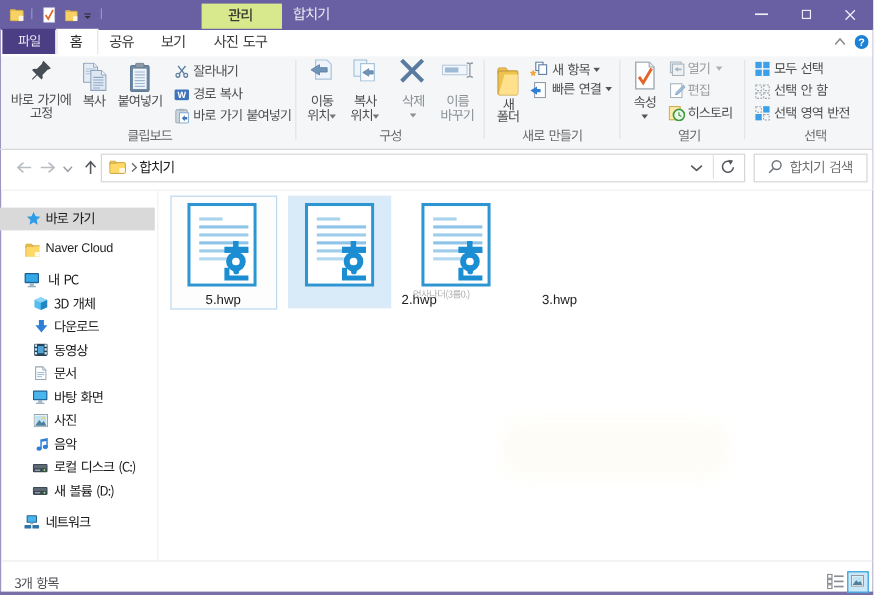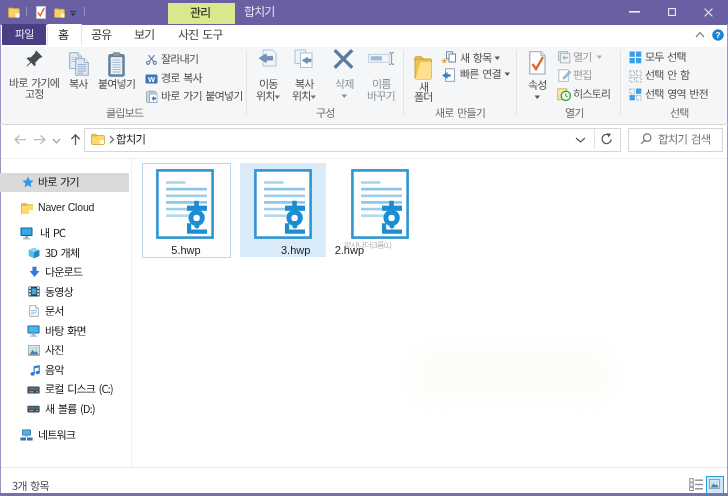--- a/index.html
+++ b/index.html
@@ -768,21 +768,21 @@
           <circle cx="40.9" cy="57.2" r="2.4"></circle>
           <path d="M31 54.2 h4.2 v6.3 h15.8 v4.2 h-20 z"></path>
         </g>
       </svg>
     </div>
 <div class="ab" style="left:344.3px;top:240.2px">
       <svg width="49" height="11" viewBox="0 -8.0 49 11" style="overflow:visible">
         <path d="M5.7 -6.6L6.4 -6.6L6.4 -1.7L5.7 -1.7ZM4.0 -4.6L5.9 -4.6L5.9 -4.1L4.0 -4.1ZM2.4 -6.1Q2.9 -6.1 3.3 -5.9Q3.7 -5.7 4.0 -5.3Q4.2 -4.9 4.2 -4.4Q4.2 -3.9 4.0 -3.5Q3.7 -3.1 3.3 -2.8Q2.9 -2.6 2.4 -2.6Q1.8 -2.6 1.4 -2.8Q1.0 -3.1 0.8 -3.5Q0.5 -3.9 0.5 -4.4Q0.5 -4.9 0.8 -5.3Q1.0 -5.7 1.4 -5.9Q1.8 -6.1 2.4 -6.1ZM2.4 -5.6Q2.0 -5.6 1.7 -5.4Q1.5 -5.3 1.3 -5.0Q1.1 -4.7 1.1 -4.4Q1.1 -4.0 1.3 -3.8Q1.5 -3.5 1.7 -3.3Q2.0 -3.2 2.4 -3.2Q2.7 -3.2 3.0 -3.3Q3.3 -3.5 3.4 -3.8Q3.6 -4.0 3.6 -4.4Q3.6 -4.7 3.4 -5.0Q3.3 -5.3 3.0 -5.4Q2.7 -5.6 2.4 -5.6ZM3.7 -2.2L4.3 -2.2L4.3 -1.9Q4.3 -1.4 4.0 -1.0Q3.8 -0.6 3.4 -0.3Q3.1 0.0 2.6 0.3Q2.1 0.5 1.5 0.6L1.3 0.1Q1.7 -0.0 2.2 -0.2Q2.6 -0.4 2.9 -0.7Q3.3 -0.9 3.5 -1.2Q3.7 -1.6 3.7 -1.9ZM3.8 -2.2L4.4 -2.2L4.4 -1.9Q4.4 -1.6 4.6 -1.2Q4.8 -0.9 5.1 -0.6Q5.4 -0.4 5.9 -0.2Q6.3 -0.0 6.8 0.1L6.5 0.6Q6.0 0.5 5.5 0.3Q5.0 0.0 4.6 -0.3Q4.2 -0.6 4.0 -1.0Q3.8 -1.4 3.8 -1.9ZM8.9 -6.0L9.5 -6.0L9.5 -4.7Q9.5 -4.1 9.3 -3.5Q9.2 -2.9 8.9 -2.4Q8.6 -1.9 8.3 -1.5Q7.9 -1.2 7.5 -0.9L7.1 -1.5Q7.5 -1.7 7.8 -2.0Q8.1 -2.3 8.4 -2.8Q8.6 -3.2 8.8 -3.7Q8.9 -4.2 8.9 -4.7ZM9.0 -6.0L9.6 -6.0L9.6 -4.7Q9.6 -4.2 9.7 -3.7Q9.9 -3.3 10.1 -2.9Q10.4 -2.4 10.7 -2.1Q11.0 -1.8 11.4 -1.6L11.0 -1.1Q10.6 -1.3 10.2 -1.7Q9.9 -2.0 9.6 -2.5Q9.3 -3.0 9.2 -3.6Q9.0 -4.1 9.0 -4.7ZM12.1 -6.6L12.7 -6.6L12.7 0.6L12.1 0.6ZM12.6 -3.7L13.9 -3.7L13.9 -3.1L12.6 -3.1ZM19.3 -3.7L20.6 -3.7L20.6 -3.2L19.3 -3.2ZM18.8 -6.6L19.5 -6.6L19.5 0.6L18.8 0.6ZM14.2 -5.9L14.9 -5.9L14.9 -1.4L14.2 -1.4ZM14.2 -1.8L14.8 -1.8Q15.6 -1.8 16.4 -1.8Q17.2 -1.9 18.1 -2.1L18.2 -1.5Q17.3 -1.4 16.5 -1.3Q15.6 -1.2 14.8 -1.2L14.2 -1.2ZM21.0 -1.7L21.6 -1.7Q22.3 -1.7 22.8 -1.7Q23.3 -1.8 23.8 -1.8Q24.3 -1.8 24.8 -1.9L24.9 -1.4Q24.4 -1.3 23.9 -1.2Q23.4 -1.2 22.8 -1.2Q22.3 -1.2 21.6 -1.2L21.0 -1.2ZM21.0 -5.9L24.3 -5.9L24.3 -5.4L21.7 -5.4L21.7 -1.5L21.0 -1.5ZM26.0 -6.6L26.6 -6.6L26.6 0.6L26.0 0.6ZM23.9 -4.0L26.3 -4.0L26.3 -3.4L23.9 -3.4ZM29.0 1.6Q28.4 0.7 28.1 -0.3Q27.8 -1.3 27.8 -2.5Q27.8 -3.7 28.1 -4.7Q28.4 -5.6 29.0 -6.5L29.4 -6.3Q28.9 -5.5 28.6 -4.5Q28.4 -3.5 28.4 -2.5Q28.4 -1.5 28.6 -0.5Q28.9 0.5 29.4 1.4ZM31.2 0.1Q30.8 0.1 30.4 -0.0Q30.1 -0.1 29.8 -0.3Q29.6 -0.5 29.4 -0.7L29.8 -1.2Q30.0 -0.9 30.4 -0.7Q30.7 -0.5 31.2 -0.5Q31.6 -0.5 31.8 -0.6Q32.1 -0.8 32.2 -1.0Q32.4 -1.3 32.4 -1.6Q32.4 -1.9 32.2 -2.2Q32.0 -2.5 31.6 -2.6Q31.2 -2.8 30.6 -2.8L30.6 -3.3Q31.2 -3.3 31.5 -3.5Q31.9 -3.6 32.0 -3.9Q32.2 -4.1 32.2 -4.4Q32.2 -4.9 31.9 -5.1Q31.7 -5.4 31.2 -5.4Q30.8 -5.4 30.5 -5.2Q30.2 -5.1 30.0 -4.8L29.6 -5.3Q29.9 -5.6 30.3 -5.8Q30.7 -6.0 31.2 -6.0Q31.7 -6.0 32.1 -5.8Q32.5 -5.6 32.7 -5.3Q32.9 -5.0 32.9 -4.5Q32.9 -4.0 32.6 -3.6Q32.4 -3.3 31.9 -3.1L31.9 -3.1Q32.2 -3.0 32.5 -2.8Q32.8 -2.6 33.0 -2.3Q33.1 -2.0 33.1 -1.6Q33.1 -1.0 32.9 -0.7Q32.6 -0.3 32.2 -0.1Q31.8 0.1 31.2 0.1ZM33.4 -2.9L39.9 -2.9L39.9 -2.3L33.4 -2.3ZM34.2 -6.4L39.1 -6.4L39.1 -4.7L34.9 -4.7L34.9 -3.8L34.2 -3.8L34.2 -5.2L38.4 -5.2L38.4 -5.9L34.2 -5.9ZM34.2 -4.0L39.2 -4.0L39.2 -3.5L34.2 -3.5ZM34.3 -1.7L39.1 -1.7L39.1 0.5L34.3 0.5ZM38.4 -1.2L34.9 -1.2L34.9 -0.0L38.4 -0.0ZM42.0 0.1Q41.4 0.1 41.0 -0.2Q40.6 -0.6 40.4 -1.2Q40.1 -1.9 40.1 -3.0Q40.1 -4.0 40.4 -4.6Q40.6 -5.3 41.0 -5.6Q41.4 -6.0 42.0 -6.0Q42.5 -6.0 42.9 -5.6Q43.3 -5.3 43.6 -4.6Q43.8 -4.0 43.8 -3.0Q43.8 -1.9 43.6 -1.2Q43.3 -0.6 42.9 -0.2Q42.5 0.1 42.0 0.1ZM42.0 -0.5Q42.3 -0.5 42.6 -0.7Q42.8 -1.0 42.9 -1.5Q43.1 -2.1 43.1 -3.0Q43.1 -3.8 42.9 -4.3Q42.8 -4.9 42.6 -5.1Q42.3 -5.4 42.0 -5.4Q41.6 -5.4 41.4 -5.1Q41.1 -4.9 41.0 -4.3Q40.8 -3.8 40.8 -3.0Q40.8 -2.1 41.0 -1.5Q41.1 -1.0 41.4 -0.7Q41.6 -0.5 42.0 -0.5ZM44.7 0.1Q44.5 0.1 44.3 -0.1Q44.2 -0.2 44.2 -0.4Q44.2 -0.7 44.3 -0.9Q44.5 -1.0 44.7 -1.0Q44.9 -1.0 45.1 -0.9Q45.2 -0.7 45.2 -0.4Q45.2 -0.2 45.1 -0.1Q44.9 0.1 44.7 0.1ZM46.0 1.6L45.5 1.4Q46.1 0.5 46.3 -0.5Q46.6 -1.5 46.6 -2.5Q46.6 -3.5 46.3 -4.5Q46.1 -5.5 45.5 -6.3L46.0 -6.5Q46.6 -5.6 46.9 -4.7Q47.2 -3.7 47.2 -2.5Q47.2 -1.3 46.9 -0.3Q46.6 0.7 46.0 1.6Z" fill="#9a9a9a" fill-opacity="0.8"></path>
       </svg>
     </div>
-<div class="ab lt" style="left:281px;width:200px;text-align:left;top:241.55px;font-size:11px;color:#1c1c1c;letter-spacing:0px;font-weight:normal;line-height:16.5px">3.hwp</div>
+<div class="ab lt" style="left:281px;width:200px;text-align:right;top:241.55px;font-size:11px;color:#1c1c1c;letter-spacing:0px;font-weight:normal;line-height:16.5px">3.hwp</div>
 <div class="ab" style="left:415px;top:350px;width:195px;height:48px;background:#fdfcf5;border-radius:24px;filter:blur(6px);opacity:0.8"></div>
 <div class="ab" style="left:1px;top:467px;width:726px;height:1px;background:#ececec"></div>
 <div class="ab" style="left:11.6px;top:479.0px">
       <svg width="38" height="15" viewBox="0 -11.0 38 15" style="overflow:visible">
         <path d="M2.9 0.1Q2.3 0.1 1.8 -0.0Q1.3 -0.2 0.9 -0.4Q0.6 -0.7 0.3 -1.0L0.8 -1.6Q1.2 -1.3 1.7 -1.0Q2.1 -0.7 2.8 -0.7Q3.3 -0.7 3.7 -0.9Q4.0 -1.1 4.3 -1.4Q4.5 -1.7 4.5 -2.2Q4.5 -2.7 4.2 -3.0Q4.0 -3.4 3.4 -3.6Q2.9 -3.8 2.0 -3.8L2.0 -4.6Q2.8 -4.6 3.3 -4.8Q3.8 -5.0 4.0 -5.3Q4.2 -5.7 4.2 -6.1Q4.2 -6.7 3.8 -7.0Q3.5 -7.4 2.8 -7.4Q2.3 -7.4 1.9 -7.2Q1.5 -7.0 1.2 -6.6L0.6 -7.2Q1.1 -7.7 1.6 -7.9Q2.2 -8.2 2.9 -8.2Q3.5 -8.2 4.1 -8.0Q4.6 -7.7 4.9 -7.3Q5.2 -6.8 5.2 -6.2Q5.2 -5.5 4.8 -5.0Q4.4 -4.5 3.8 -4.3L3.8 -4.2Q4.3 -4.1 4.6 -3.8Q5.0 -3.5 5.3 -3.1Q5.5 -2.7 5.5 -2.2Q5.5 -1.4 5.1 -0.9Q4.8 -0.4 4.2 -0.1Q3.6 0.1 2.9 0.1ZM13.4 -9.1L14.3 -9.1L14.3 0.9L13.4 0.9ZM11.8 -5.1L13.7 -5.1L13.7 -4.3L11.8 -4.3ZM9.2 -7.8L10.1 -7.8Q10.1 -6.9 9.9 -5.9Q9.7 -5.0 9.3 -4.2Q8.9 -3.3 8.1 -2.6Q7.4 -1.9 6.4 -1.3L5.8 -1.9Q7.1 -2.6 7.8 -3.5Q8.6 -4.4 8.9 -5.5Q9.2 -6.5 9.2 -7.6ZM6.2 -7.8L9.5 -7.8L9.5 -7.1L6.2 -7.1ZM11.2 -8.8L12.0 -8.8L12.0 0.4L11.2 0.4ZM25.5 -9.1L26.4 -9.1L26.4 -2.7L25.5 -2.7ZM26.2 -6.3L27.9 -6.3L27.9 -5.6L26.2 -5.6ZM23.3 -2.6Q24.3 -2.6 25.0 -2.4Q25.7 -2.2 26.1 -1.8Q26.5 -1.4 26.5 -0.9Q26.5 -0.3 26.1 0.0Q25.7 0.4 25.0 0.6Q24.3 0.8 23.3 0.8Q22.3 0.8 21.6 0.6Q20.8 0.4 20.4 0.0Q20.1 -0.3 20.1 -0.9Q20.1 -1.4 20.4 -1.8Q20.8 -2.2 21.6 -2.4Q22.3 -2.6 23.3 -2.6ZM23.3 -1.9Q22.2 -1.9 21.6 -1.6Q21.0 -1.4 21.0 -0.9Q21.0 -0.4 21.6 -0.1Q22.2 0.1 23.3 0.1Q24.4 0.1 25.0 -0.1Q25.6 -0.4 25.6 -0.9Q25.6 -1.4 25.0 -1.6Q24.4 -1.9 23.3 -1.9ZM18.7 -8.0L24.6 -8.0L24.6 -7.2L18.7 -7.2ZM21.7 -6.7Q22.4 -6.7 22.9 -6.5Q23.4 -6.3 23.7 -5.9Q24.0 -5.5 24.0 -5.0Q24.0 -4.5 23.7 -4.1Q23.4 -3.7 22.9 -3.4Q22.4 -3.2 21.7 -3.2Q20.9 -3.2 20.4 -3.4Q19.9 -3.7 19.6 -4.1Q19.3 -4.5 19.3 -5.0Q19.3 -5.5 19.6 -5.9Q19.9 -6.3 20.4 -6.5Q20.9 -6.7 21.7 -6.7ZM21.7 -6.0Q21.0 -6.0 20.6 -5.8Q20.1 -5.5 20.1 -5.0Q20.1 -4.5 20.6 -4.2Q21.0 -3.9 21.7 -3.9Q22.3 -3.9 22.7 -4.2Q23.2 -4.5 23.2 -5.0Q23.2 -5.5 22.7 -5.8Q22.3 -6.0 21.7 -6.0ZM21.2 -9.2L22.1 -9.2L22.1 -7.6L21.2 -7.6ZM29.1 -8.7L35.8 -8.7L35.8 -5.3L29.1 -5.3ZM34.9 -8.0L30.0 -8.0L30.0 -6.0L34.9 -6.0ZM28.0 -4.1L37.0 -4.1L37.0 -3.3L28.0 -3.3ZM32.0 -5.5L32.9 -5.5L32.9 -3.8L32.0 -3.8ZM29.0 -2.3L35.9 -2.3L35.9 0.9L35.0 0.9L35.0 -1.6L29.0 -1.6Z" fill="#4a4a50"></path>
       </svg>
     </div>
 <div class="ab" style="left:689px;top:478px">
       <svg width="15" height="13" viewBox="0 0 15 13">
         <g stroke="#8a8f94" stroke-width="1" fill="none">

